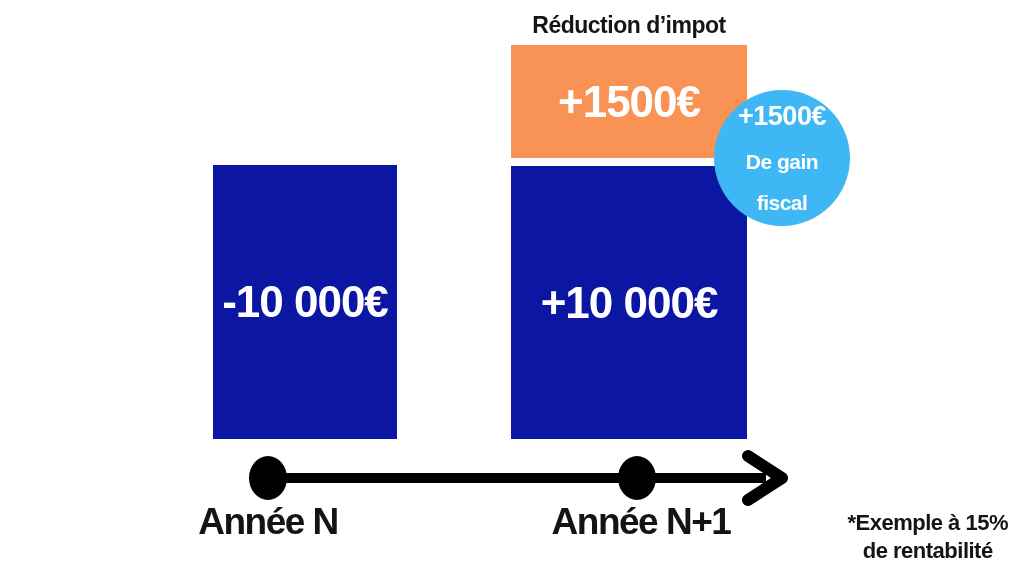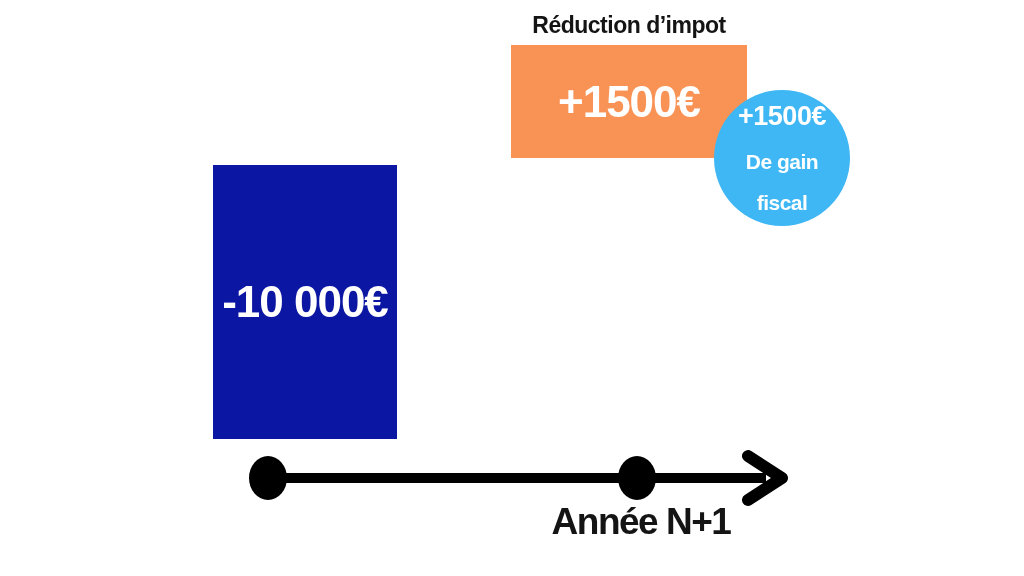--- a/index.html
+++ b/index.html
@@ -58,31 +58,39 @@
   <div class="bar-title title-tax">Réduction d’impot</div>
 
   <div class="bar bar-navy bar-invest">
     <span class="big-value">-10 000€</span>
   </div>
 
   <div class="bar bar-orange bar-taxcap">
     <span class="big-value">+1500€</span>
   </div>
 
+  <div class="bar bar-navy bar-return">
+    <span class="big-value">+10 000€</span>
+  </div>
 
   <div class="badge">
     <div class="badge-line1">+1500€</div>
     <div class="badge-line2">De gain</div>
     <div class="badge-line3">fiscal</div>
   </div>
 
   <svg class="timeline-svg" viewBox="0 0 1024 576" xmlns="http://www.w3.org/2000/svg" aria-hidden="true">
     <line class="stroke" x1="268" y1="478" x2="766" y2="478" stroke-width="10"></line>
     <ellipse class="fill" cx="268" cy="478" rx="19" ry="22"></ellipse>
     <ellipse class="fill" cx="637" cy="478" rx="19" ry="22"></ellipse>
     <polyline class="stroke" points="748,456 782,478 748,500" fill="none" stroke-width="12" stroke-linecap="round" stroke-linejoin="round"></polyline>
   </svg>
 
+  <div class="year-label year-left">Année N</div>
 
   <div class="year-label year-right">Année N+1</div>
 
+  <div class="footnote">
+    <div>*Exemple à 15%</div>
+    <div>de rentabilité</div>
+  </div>
 
 </div>
 
 </body></html>

